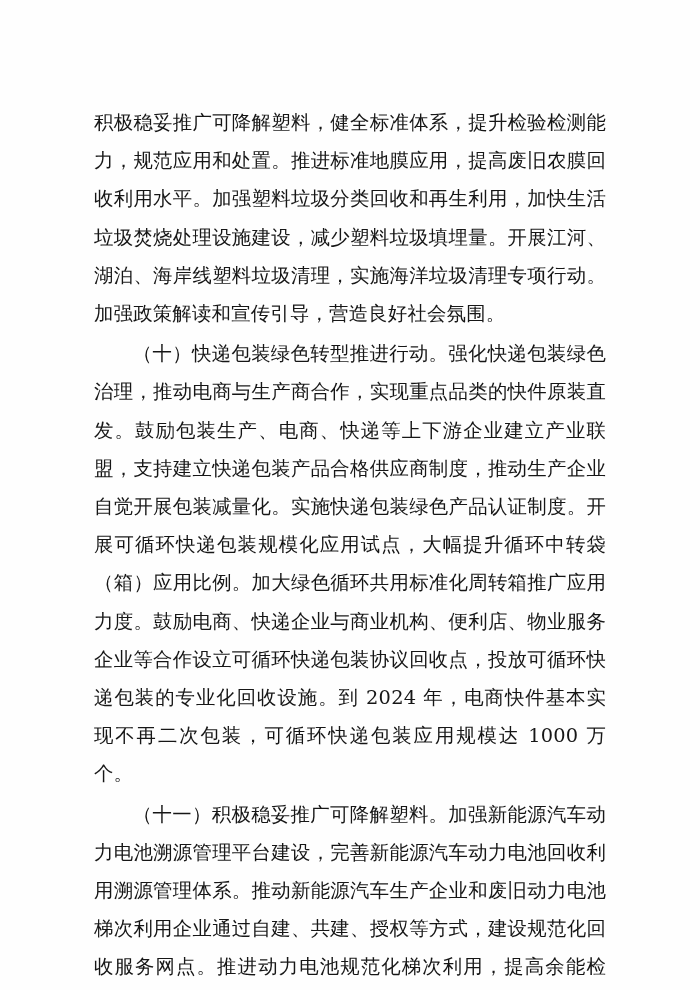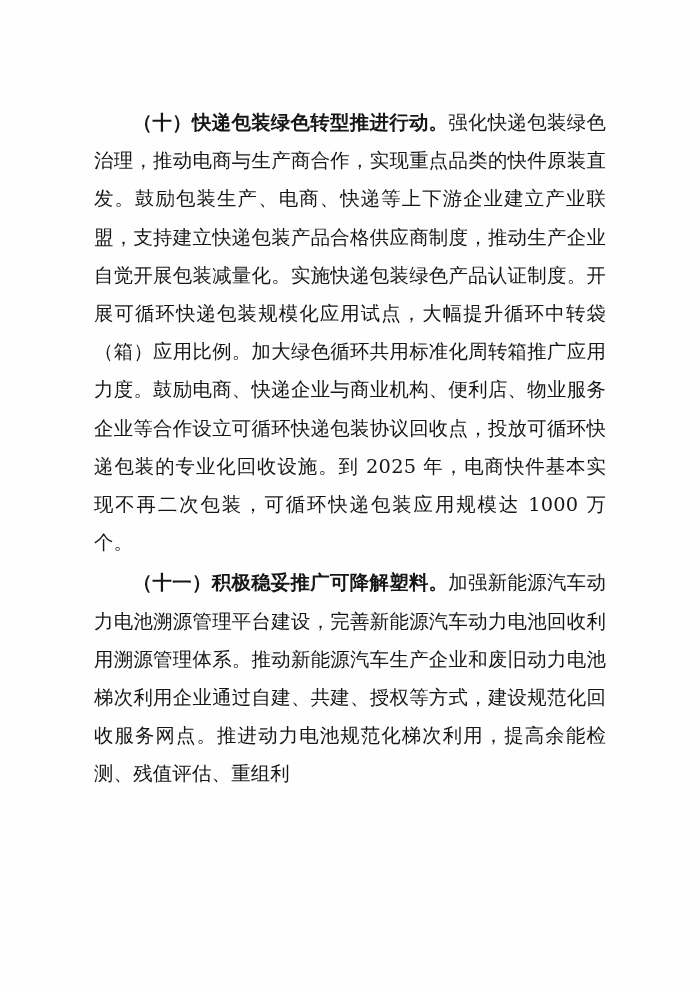--- a/index.html
+++ b/index.html
@@ -37,21 +37,21 @@
     margin: 0 0 0 0;
     letter-spacing: 0.2px;
   }
   .para + .para {
     margin-top: 2px;
   }
   .indent {
     text-indent: 2em;
   }
   .bold-lead {
-    font-weight: 700;
+    font-weight: 400;
     margin-top: 48px;
   }
   .footer {
     position: absolute;
     left: 94px;
     top: 880px;
     width: 512px;
     text-align: right;
     font-size: 19px;
     line-height: 30px;
@@ -59,23 +59,26 @@
     font-family: "DejaVu Serif", "Liberation Serif", serif;
   }
 </style>
 </head>
 <body>
 
 <div class="page">
 
   <div class="content">
 
+    <p class="para">
+      <span>积极稳妥推广可降解塑料，健全标准体系，提升检验检测能力，规范应用和处置。推进标准地膜应用，提高废旧农膜回收利用水平。加强塑料垃圾分类回收和再生利用，加快生活垃圾焚烧处理设施建设，减少塑料垃圾填埋量。开展江河、湖泊、海岸线塑料垃圾清理，实施海洋垃圾清理专项行动。加强政策解读和宣传引导，营造良好社会氛围。</span>
+    </p>
 
     <p class="para indent">
-      <span class="bold-lead">（十）快递包装绿色转型推进行动。</span><span>强化快递包装绿色治理，推动电商与生产商合作，实现重点品类的快件原装直发。鼓励包装生产、电商、快递等上下游企业建立产业联盟，支持建立快递包装产品合格供应商制度，推动生产企业自觉开展包装减量化。实施快递包装绿色产品认证制度。开展可循环快递包装规模化应用试点，大幅提升循环中转袋（箱）应用比例。加大绿色循环共用标准化周转箱推广应用力度。鼓励电商、快递企业与商业机构、便利店、物业服务企业等合作设立可循环快递包装协议回收点，投放可循环快递包装的专业化回收设施。到 2025 年，电商快件基本实现不再二次包装，可循环快递包装应用规模达 1000 万个。</span>
+      <span class="bold-lead">（十）快递包装绿色转型推进行动。</span><span>强化快递包装绿色治理，推动电商与生产商合作，实现重点品类的快件原装直发。鼓励包装生产、电商、快递等上下游企业建立产业联盟，支持建立快递包装产品合格供应商制度，推动生产企业自觉开展包装减量化。实施快递包装绿色产品认证制度。开展可循环快递包装规模化应用试点，大幅提升循环中转袋（箱）应用比例。加大绿色循环共用标准化周转箱推广应用力度。鼓励电商、快递企业与商业机构、便利店、物业服务企业等合作设立可循环快递包装协议回收点，投放可循环快递包装的专业化回收设施。到 2024 年，电商快件基本实现不再二次包装，可循环快递包装应用规模达 1000 万个。</span>
     </p>
 
     <p class="para indent">
       <span class="bold-lead">（十一）积极稳妥推广可降解塑料。</span><span>加强新能源汽车动力电池溯源管理平台建设，完善新能源汽车动力电池回收利用溯源管理体系。推动新能源汽车生产企业和废旧动力电池梯次利用企业通过自建、共建、授权等方式，建设规范化回收服务网点。推进动力电池规范化梯次利用，提高余能检测、残值评估、重组利</span>
     </p>
 
   </div>
 
 
 </div>

